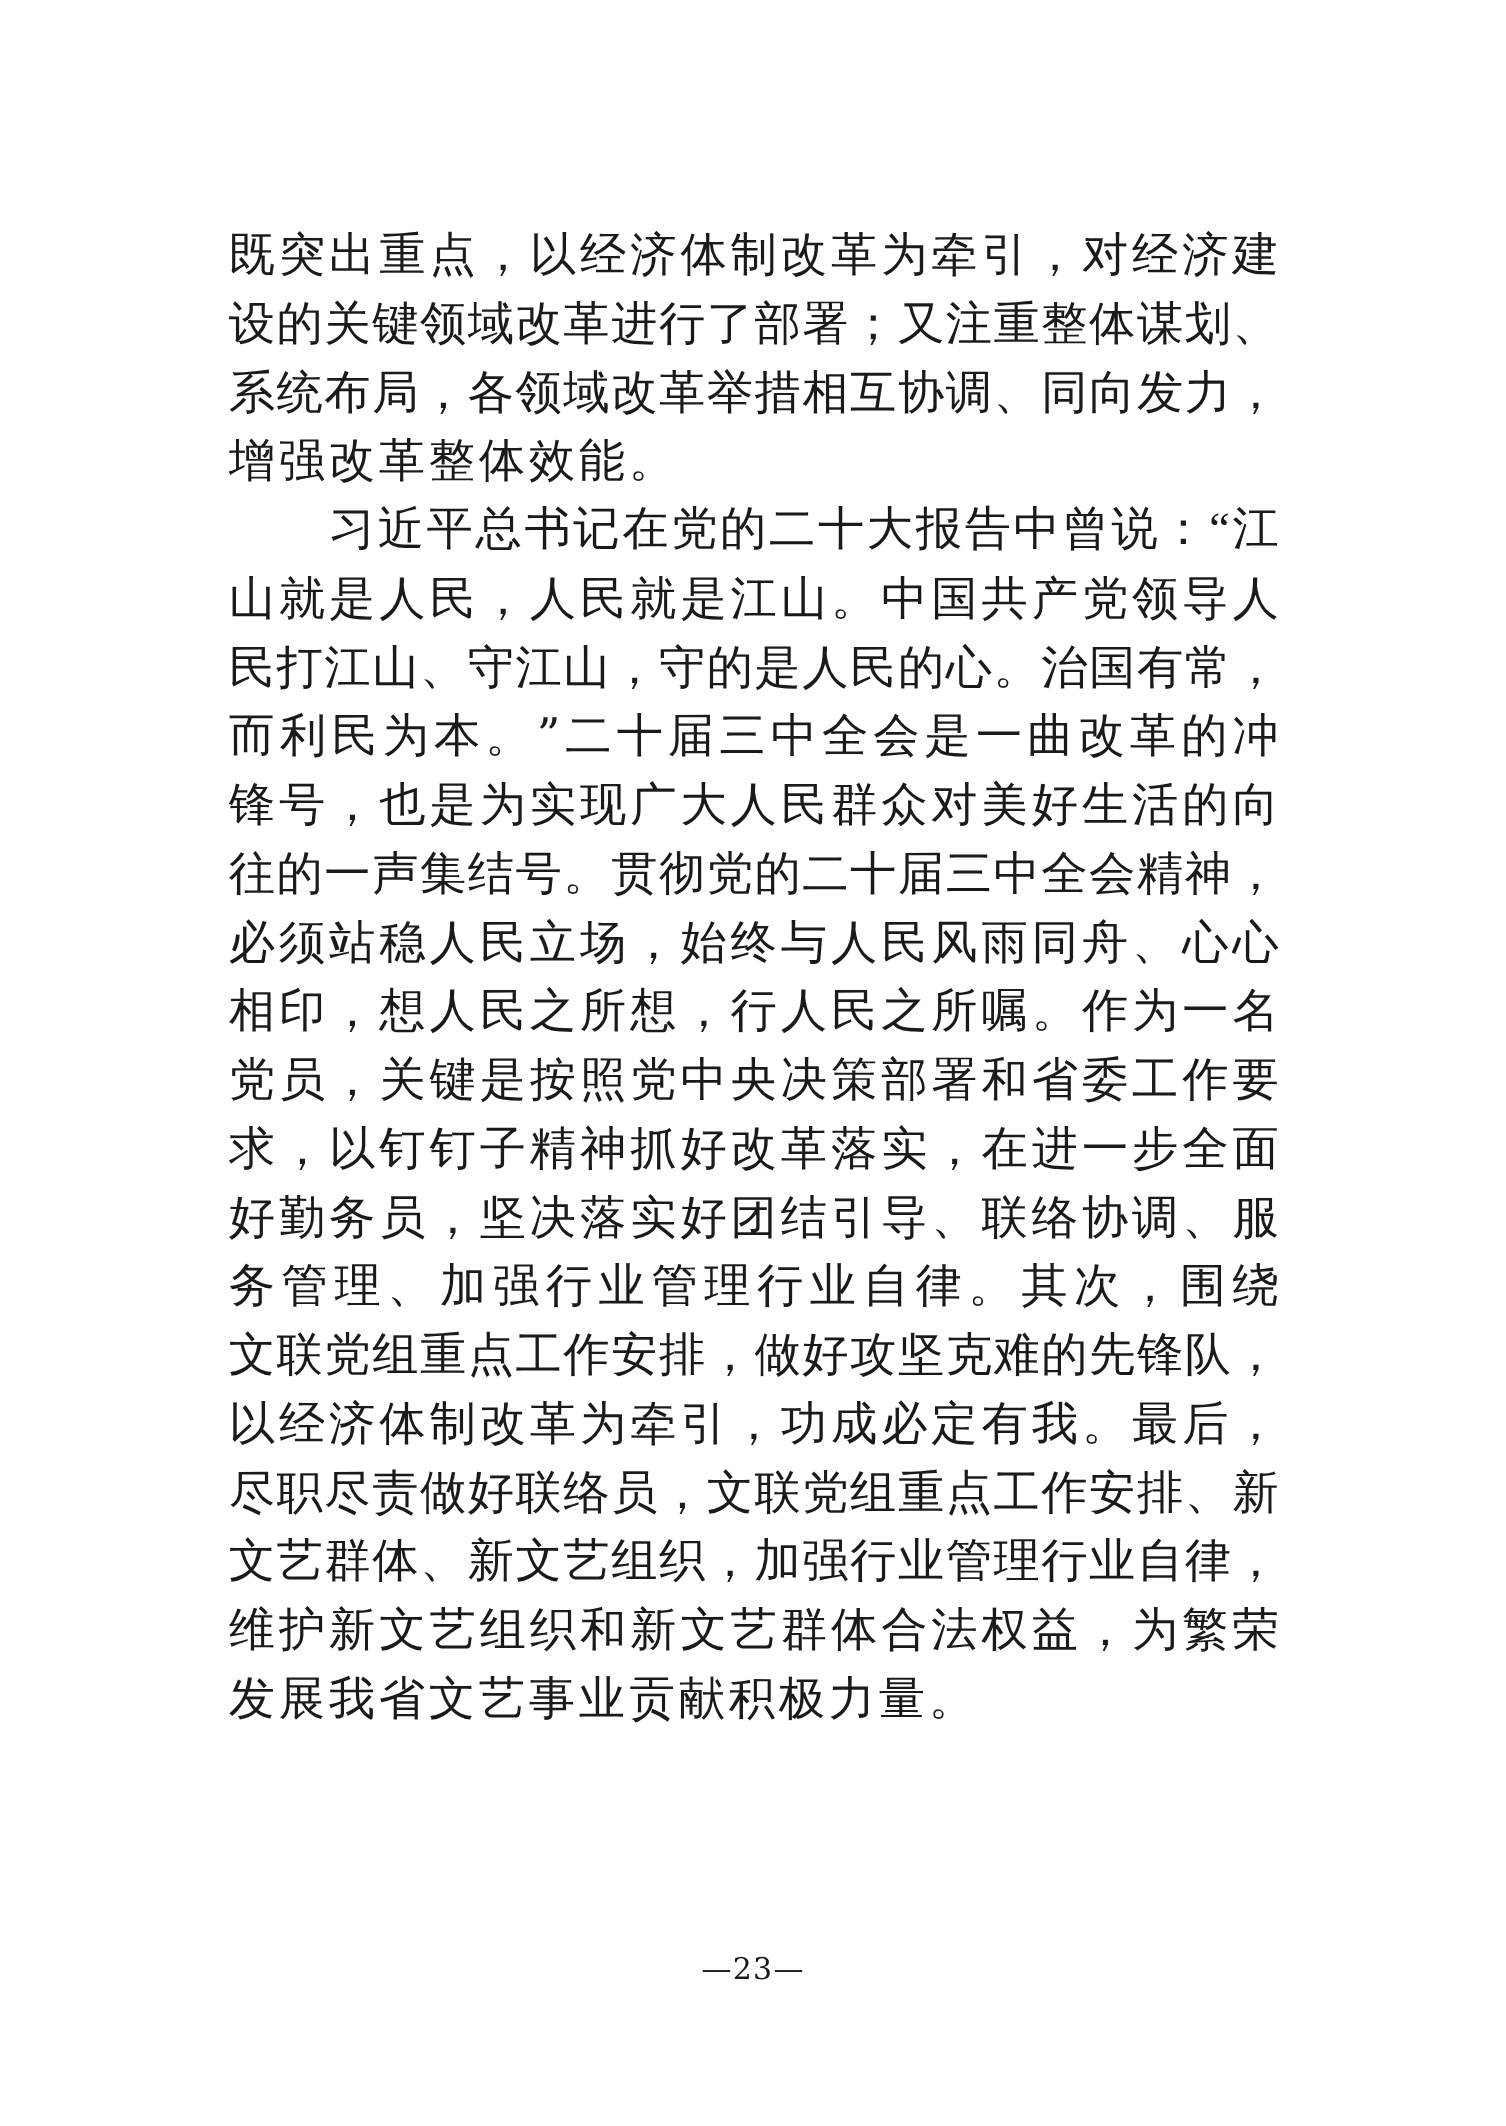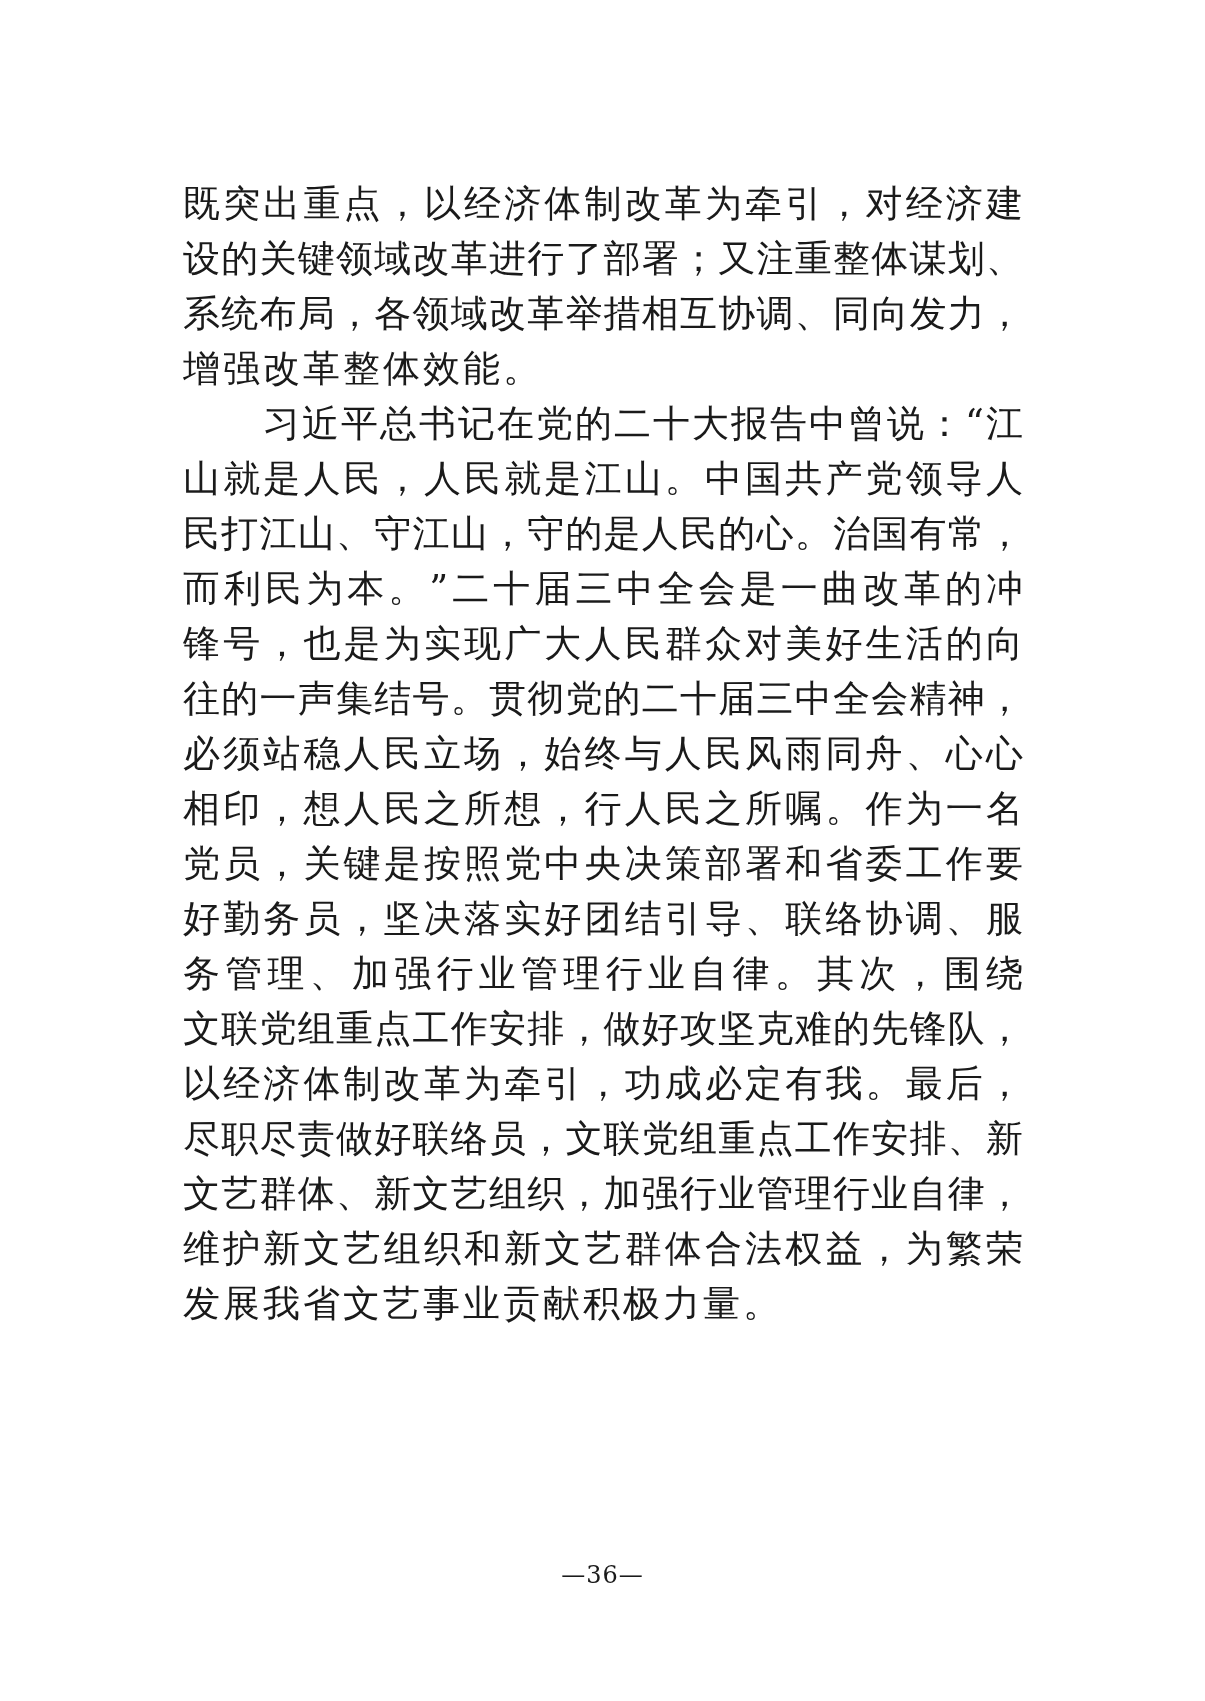--- a/index.html
+++ b/index.html
@@ -32,20 +32,21 @@
     height: 55px;
     line-height: 55px;
     font-size: 37px;
     white-space: nowrap;
     text-align: justify;
     text-align-last: justify;
     overflow: hidden;
   }
   .line.indent {
     padding-left: 80px;
+    font-family: Liberation Serif, serif;
   }
   .line.last {
     text-align-last: left;
     letter-spacing: 3px;
   }
   .page-number {
     position: absolute;
     left: 0;
     width: 1205px;
     top: 1560px;
@@ -72,25 +73,26 @@
     <div class="paragraph">
       <div class="line indent">习近平总书记在党的二十大报告中曾说：“江</div>
       <div class="line">山就是人民，人民就是江山。中国共产党领导人</div>
       <div class="line">民打江山、守江山，守的是人民的心。治国有常，</div>
       <div class="line">而利民为本。”二十届三中全会是一曲改革的冲</div>
       <div class="line">锋号，也是为实现广大人民群众对美好生活的向</div>
       <div class="line">往的一声集结号。贯彻党的二十届三中全会精神，</div>
       <div class="line">必须站稳人民立场，始终与人民风雨同舟、心心</div>
       <div class="line">相印，想人民之所想，行人民之所嘱。作为一名</div>
       <div class="line">党员，关键是按照党中央决策部署和省委工作要</div>
+      <div class="line">求，以钉钉子精神抓好改革落实，在进一步全面</div>
       <div class="line">好勤务员，坚决落实好团结引导、联络协调、服</div>
       <div class="line">务管理、加强行业管理行业自律。其次，围绕</div>
       <div class="line">文联党组重点工作安排，做好攻坚克难的先锋队，</div>
       <div class="line">以经济体制改革为牵引，功成必定有我。最后，</div>
       <div class="line">尽职尽责做好联络员，文联党组重点工作安排、新</div>
       <div class="line">文艺群体、新文艺组织，加强行业管理行业自律，</div>
       <div class="line">维护新文艺组织和新文艺群体合法权益，为繁荣</div>
       <div class="line last">发展我省文艺事业贡献积极力量。</div>
     </div>
   </div>
 
-  <div class="page-number">—36—</div>
+  <div class="page-number">—23—</div>
 </div>
 
 </body></html>

